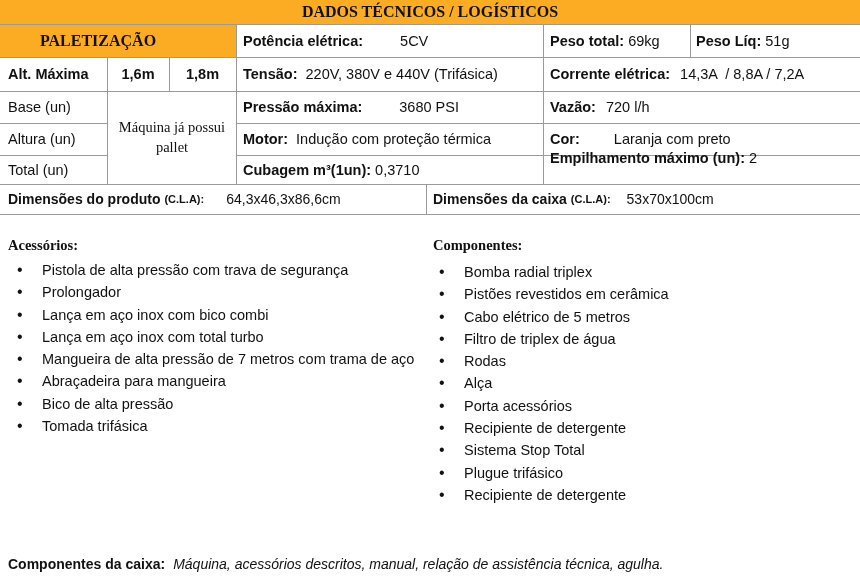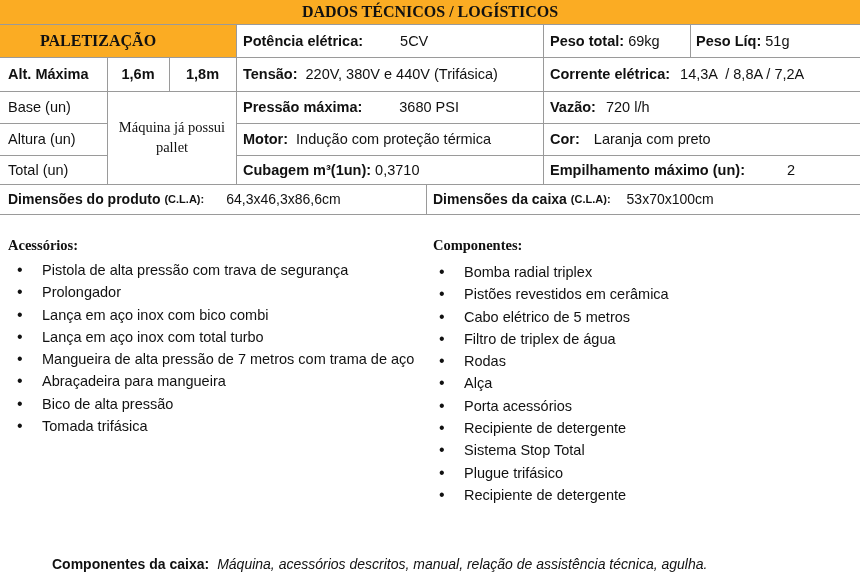--- a/index.html
+++ b/index.html
@@ -84,25 +84,25 @@
   <span style="margin-left:4px;">51g</span>
 </div>
 <div class="cell" style="left:550px;top:57px;height:34px;">
   <b>Corrente elétrica:</b>
   <span style="margin-left:10px;white-space:pre;">14,3A  / 8,8A / 7,2A</span>
 </div>
 <div class="cell" style="left:550px;top:91px;height:32px;">
   <b>Vazão:</b>
   <span style="margin-left:10px;">720 l/h</span>
 </div>
-<div class="cell" style="left:550px;top:123px;height:32px;">
+<div class="cell" style="left:550px;top:123px;height:32px;gap:20px;">
   <b>Cor:</b>
   <span style="margin-left:14px;">Laranja com preto</span>
 </div>
-<div class="cell" style="left:550px;top:155px;height:29px;gap:38px;">
+<div class="cell" style="left:550px;top:143px;height:29px;">
   <b>Empilhamento máximo (un):</b>
   <span style="margin-left:4px;">2</span>
 </div>
 
 <div class="cell" style="left:8px;top:184px;height:30px;font-size:14px;">
   <b>Dimensões do produto</b>
   <b style="font-size:11px;margin-left:4px;">(C.L.A):</b>
   <span style="margin-left:22px;">64,3x46,3x86,6cm</span>
 </div>
 <div class="cell" style="left:433px;top:184px;height:30px;font-size:14px;">
@@ -131,16 +131,16 @@
   <li>Filtro de triplex de água</li>
   <li>Rodas</li>
   <li>Alça</li>
   <li>Porta acessórios</li>
   <li>Recipiente de detergente</li>
   <li>Sistema Stop Total</li>
   <li>Plugue trifásico</li>
   <li>Recipiente de detergente</li>
 </ul>
 
-<div class="cell" style="left:8px;top:554px;height:20px;font-size:14px;margin-left:44px;">
+<div class="cell" style="left:8px;top:554px;height:20px;font-size:14px;">
   <b>Componentes da caixa:</b>
   <span style="margin-left:8px;font-style:italic;">Máquina, acessórios descritos, manual, relação de assistência técnica, agulha.</span>
 </div>
 
 </body></html>

